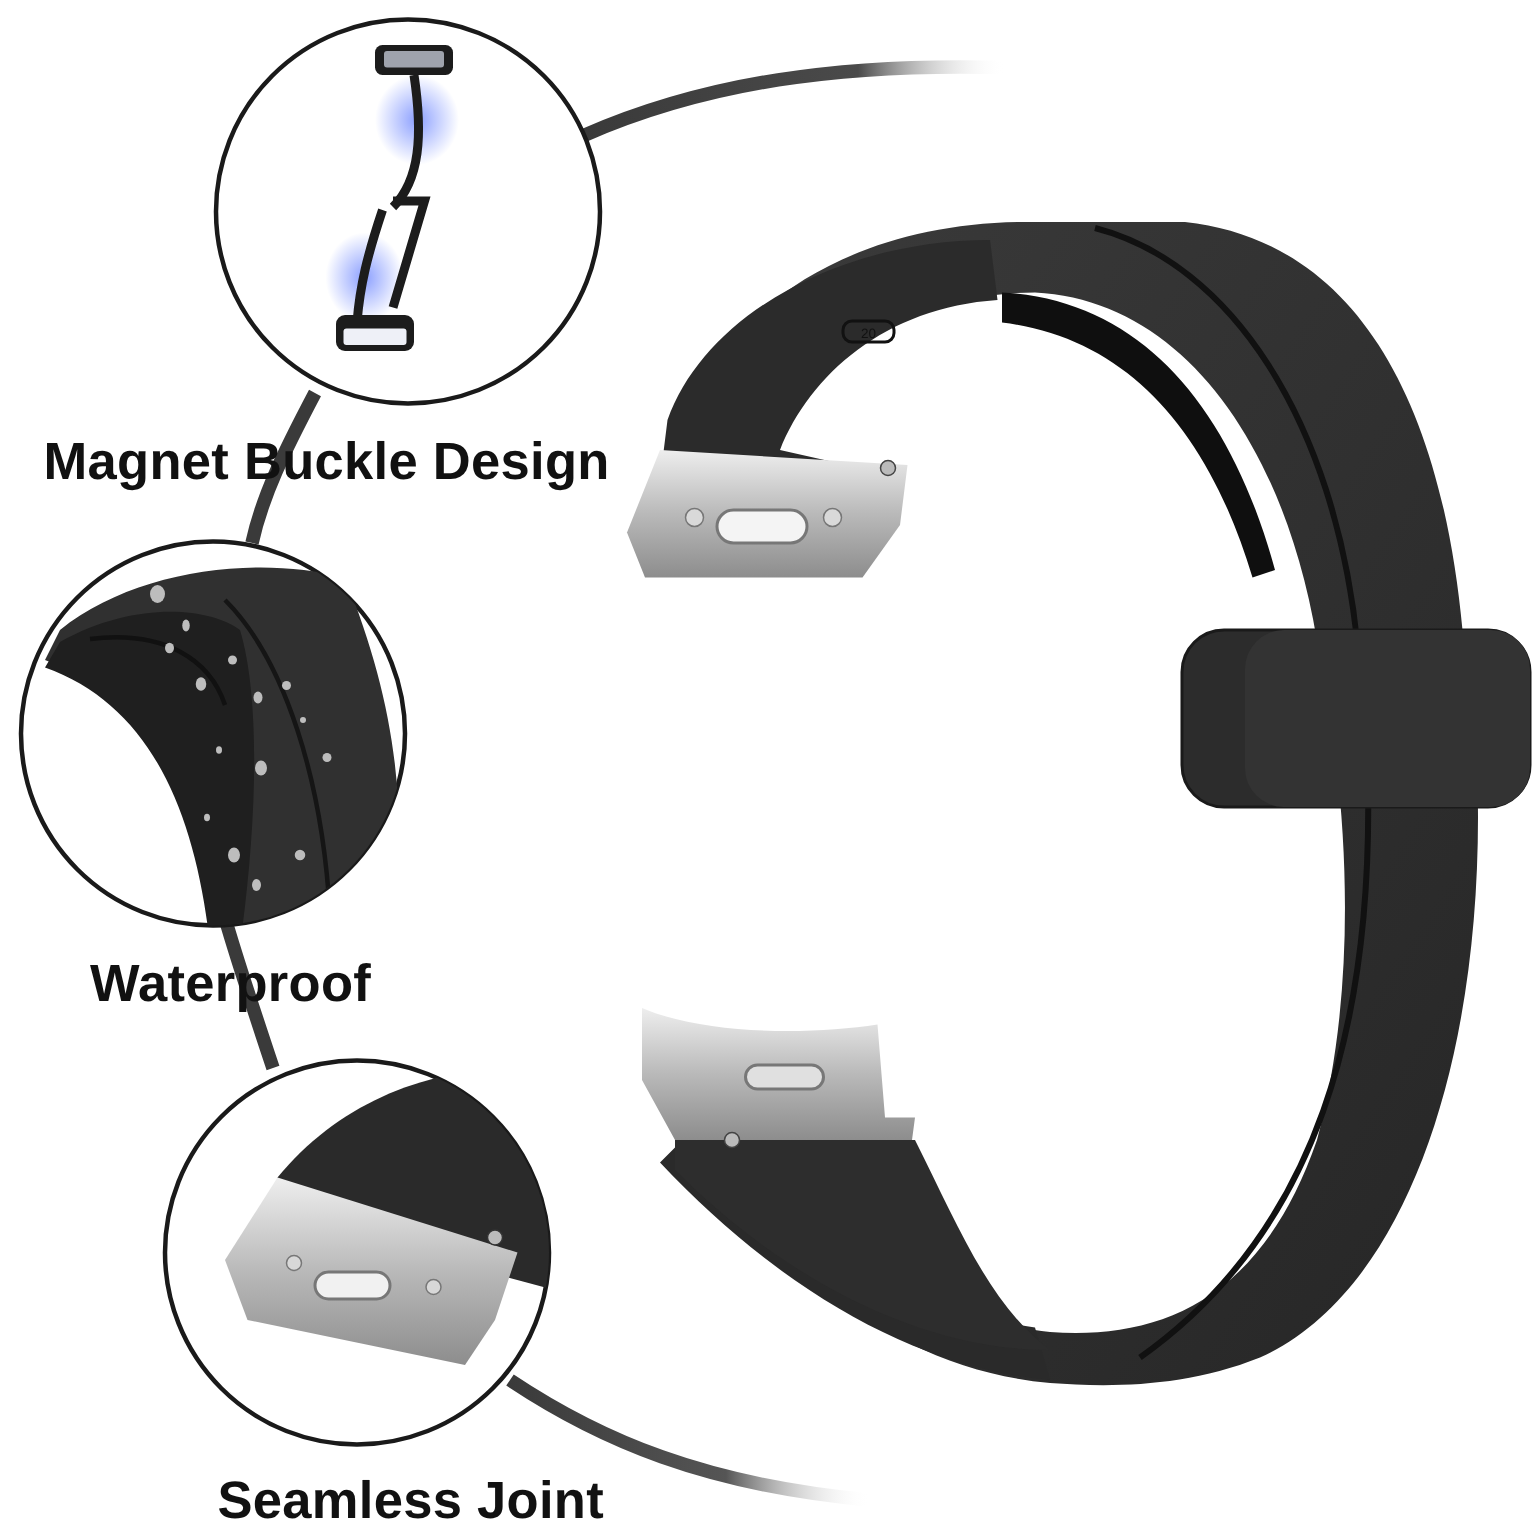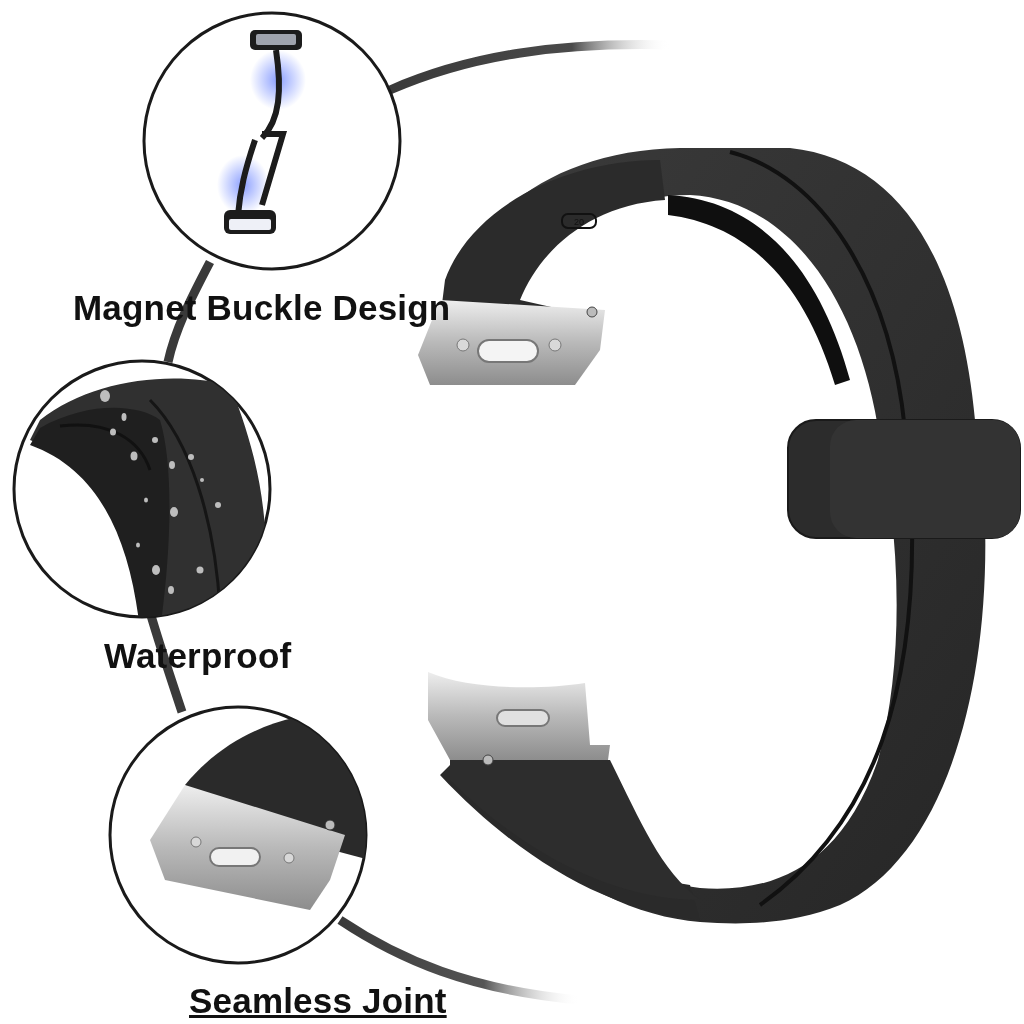--- a/index.html
+++ b/index.html
@@ -1,24 +1,24 @@
 <!DOCTYPE html>
 <html><head>
 <meta charset="utf-8">
 <style>
   html, body { margin:0; padding:0; background:#ffffff; }
   body { width:1024px; height:1024px; position:relative; overflow:hidden; font-family:"Liberation Sans", sans-serif; }
   svg.scene { position:absolute; left:0; top:0; width:1024px; height:1024px; }
   .label {
     position:absolute; font-family:"Liberation Sans", sans-serif; font-weight:700;
-    color:#111111; font-size:35px; letter-spacing:0.2px; white-space:nowrap; line-height:1;margin-left:44px;
+    color:#111111; font-size:35px; letter-spacing:0.2px; white-space:nowrap; line-height:1;
   }
   #lbl-magnet { left:29px; top:290px; }
   #lbl-water  { left:60px; top:638px; }
-  #lbl-seam   { left:145px; top:983px;text-decoration:underline; }
+  #lbl-seam   { left:145px; top:983px; }
 </style>
 </head>
 <body>
 
 <svg class="scene" viewBox="0 0 1024 1024">
   <defs>
     <linearGradient id="arcFadeTop" x1="0" y1="0" x2="1" y2="0">
       <stop offset="0" stop-color="#3a3a3a"></stop>
       <stop offset="0.65" stop-color="#4a4a4a"></stop>
       <stop offset="1" stop-color="#ffffff" stop-opacity="0"></stop>

